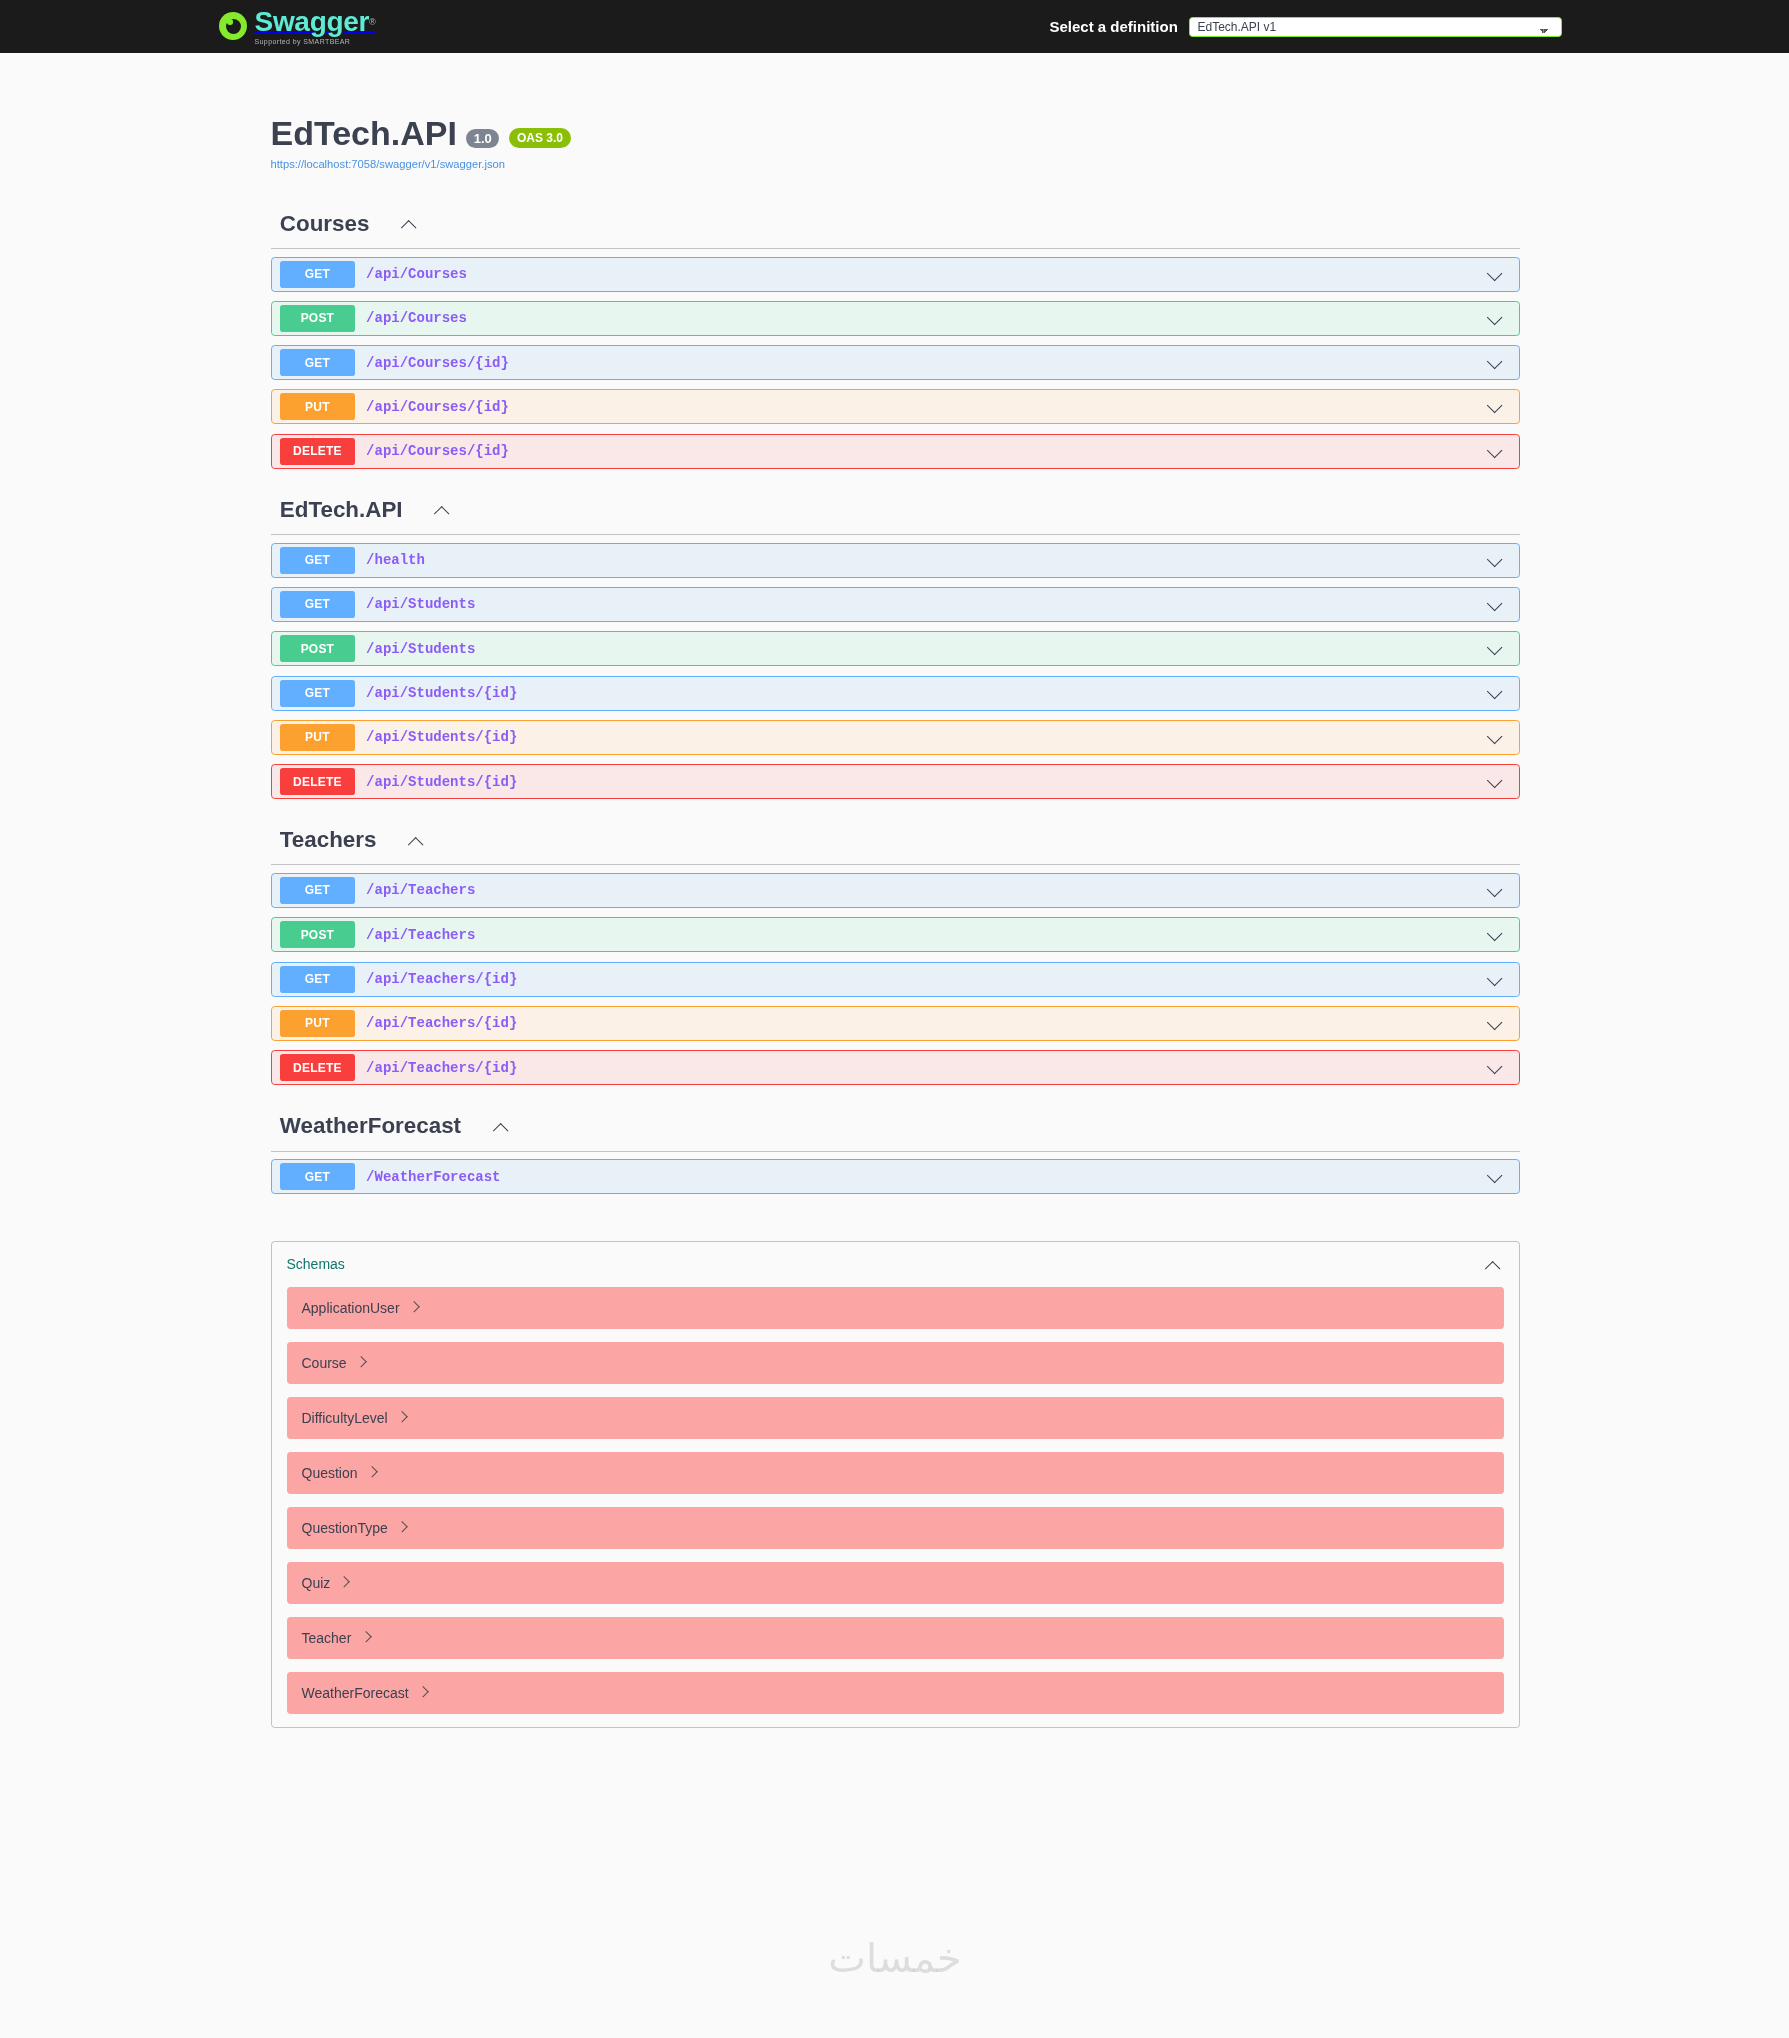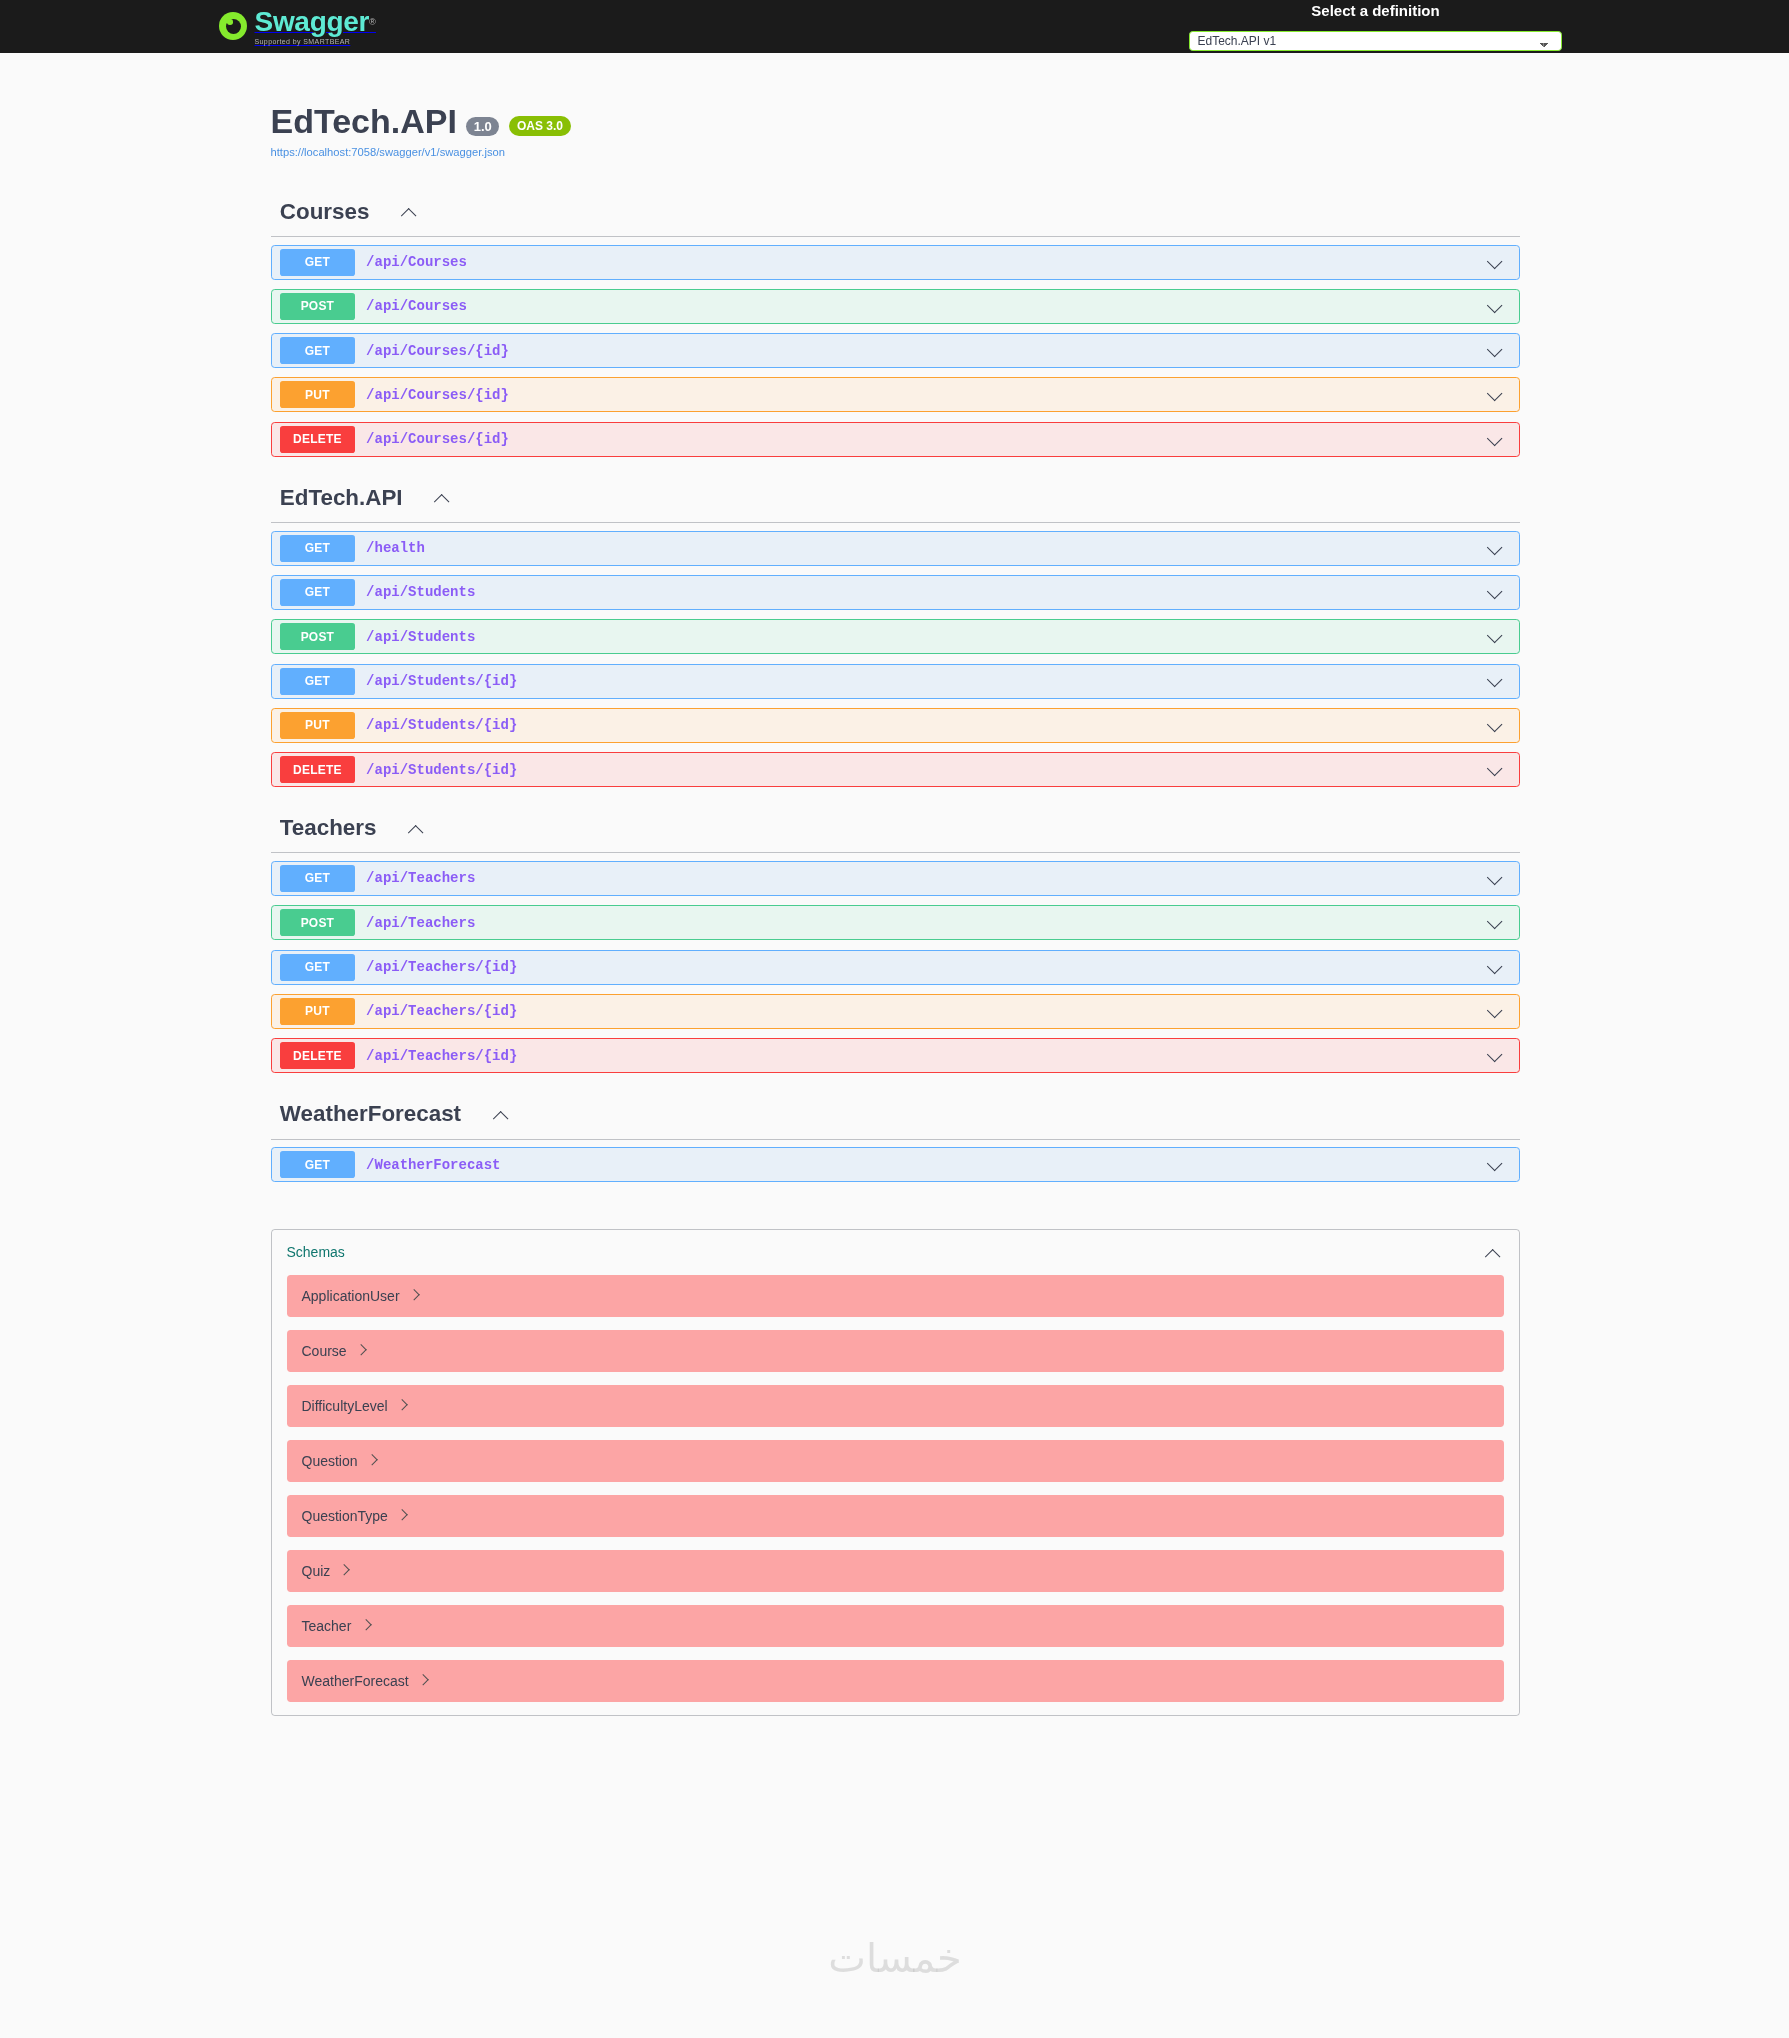--- a/index.html
+++ b/index.html
@@ -40,21 +40,21 @@
     left: 8.4px; top: 6.5px;
   }
   .logo-text-wrap { display: flex; flex-direction: column; line-height: 1; }
   .logo-text { color: #5eead4; font-size: 28px; font-weight: bold; letter-spacing: -0.3px; }
   .logo-sub { color: #b5b5b5; font-size: 7px; letter-spacing: 0.4px; margin-top: 2.8px; }
   .logo-tm { color: #b5b5b5; font-size: 9.3px; vertical-align: super; }
 
   .definition-area {
     position: absolute;
     right: 228px;
-    display: flex; align-items: center; gap: 11.2px; flex-direction: column;
+    display: flex; align-items: center; gap: 11.2px;
   }
   .definition-label { color: #fff; font-size: 15px; font-weight: bold; }
   .definition-select {
     width: 373px; height: 20px;
     border: 1.9px solid #85ea2d;
     border-radius: 3.7px;
     background: #fff;
     font-size: 12px;
     padding: 0 7.5px;
     font-family: "Liberation Sans", sans-serif;
@@ -64,21 +64,21 @@
     background-image: linear-gradient(45deg, transparent 50%, #555 50%), linear-gradient(135deg, #555 50%, transparent 50%);
     background-position: calc(100% - 17px) 11.2px, calc(100% - 12px) 11.2px;
     background-size: 4.7px 4.7px, 4.7px 4.7px;
     background-repeat: no-repeat;
   }
 
   
   .page { width: 1790px; padding: 0; }
   .container {
     width: 1305px;
-    margin: 4px auto;
+    margin: 16px auto;
     padding: 8px 28px;
   }
 
   
   .info { padding: 37px 0 13px 0; }
   .title-row { display: flex; align-items: center; gap: 9.3px; }
   .api-title {
     font-size: 34px;
     color: #3b4151;
     font-weight: bold;

